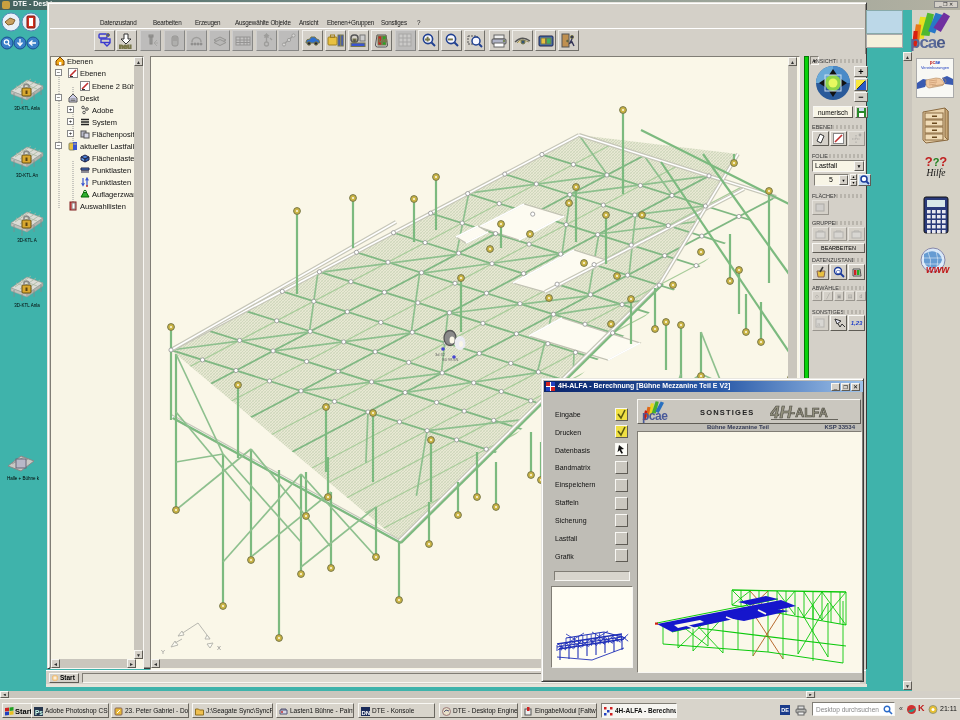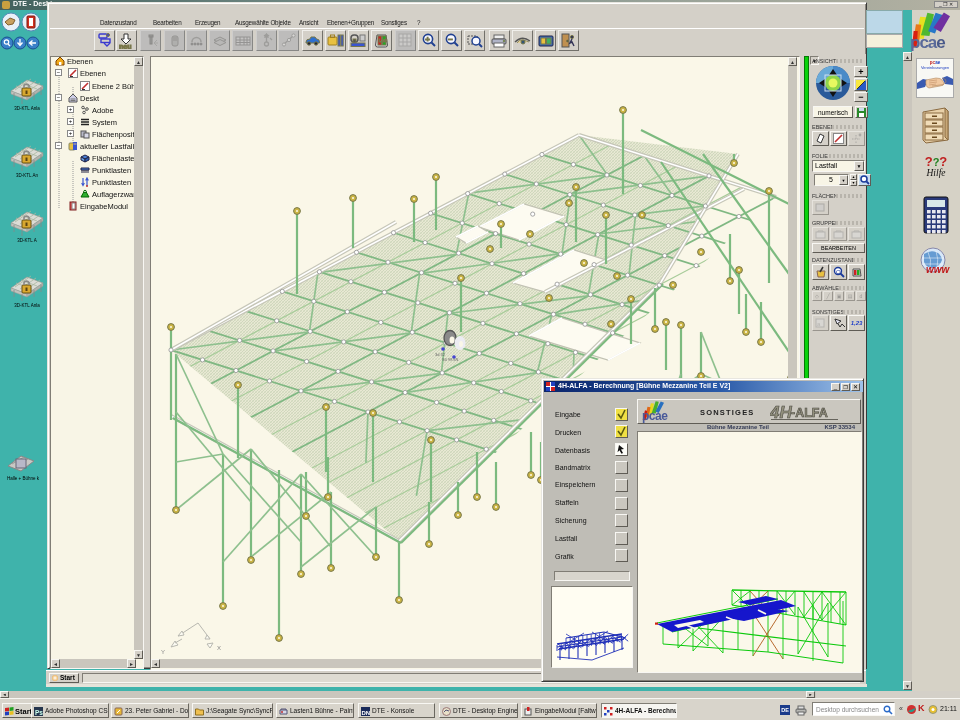--- a/index.html
+++ b/index.html
@@ -454,21 +454,21 @@
             <circle cx="5" cy="2.5" r="1.2" fill="#fff" stroke="#060"></circle>
           </svg>
         </span>
         <span class="a" style="left:41px;top:133px;font-size:7.5px;color:#111;white-space:nowrap">Auflagerzwangsv</span>
         <span class="a" style="left:17px;top:144px">
           <svg width="10" height="10" viewBox="0 0 10 10">
             <rect x="2" y="1" width="6" height="8" fill="#e85050" stroke="#802020"></rect>
             <rect x="4" y="2" width="3" height="6" fill="#fff" stroke="#888"></rect>
           </svg>
         </span>
-        <span class="a" style="left:29px;top:145px;font-size:7.5px;color:#111;white-space:nowrap">EingabeModul</span>
+        <span class="a" style="left:29px;top:145px;font-size:7.5px;color:#111;white-space:nowrap">Auswahllisten</span>
       </div>
     <div class="a" style="right:0;top:0">
         <div style="width:9px;height:602px;background:#cac6bd;position:relative">
           <div class="r" style="position:absolute;top:0;left:0;width:9px;height:9px;background:#d4d0c8;font-size:5px;text-align:center;line-height:8px;color:#333">▲</div>
           <div class="r" style="position:absolute;bottom:0;left:0;width:9px;height:9px;background:#d4d0c8;font-size:5px;text-align:center;line-height:8px;color:#333">▼</div>
         </div>
       </div>
     <div class="a" style="left:0;bottom:0">
         <div style="width:85px;height:9px;background:#cac6bd;position:relative">
           <div class="r" style="position:absolute;top:0;left:0;width:9px;height:9px;background:#d4d0c8;font-size:5px;text-align:center;line-height:8px;color:#333">◄</div>

